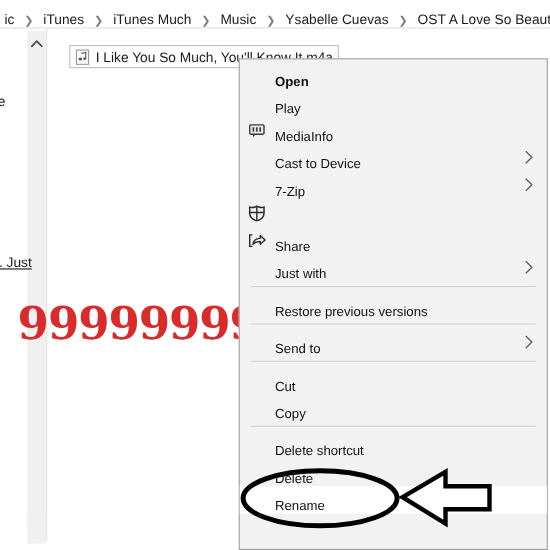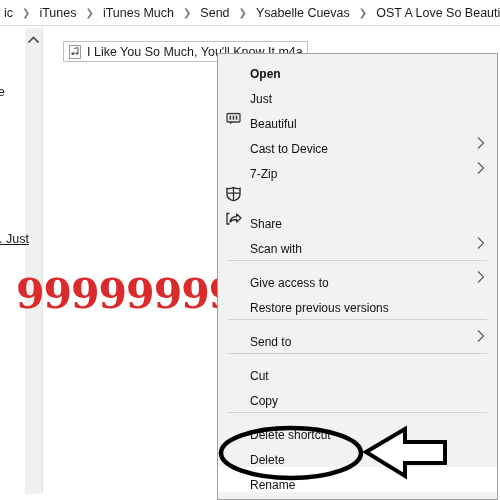--- a/index.html
+++ b/index.html
@@ -9,21 +9,21 @@
     font-family: "Liberation Sans", sans-serif;
     overflow: hidden;
   }
   #root { position: relative; width: 500px; height: 500px; background: #ffffff; }
 
   
   .breadcrumb {
     position: absolute; left: 0; top: 0; width: 500px; height: 26px;
     background: #ffffff;
     border-bottom: 1px solid #d8d8d8;
-    display: flex; align-items: center;
+    display: flex; align-items: flex-end;
     padding-left: 0px;
     white-space: nowrap;
     overflow: hidden;
   }
   .crumb {
     font-size: 12.5px; color: #1a1a1a;
     padding: 0 4px;
   }
   .crumb-sep {
     font-size: 10px; color: #7d7d7d;
@@ -133,21 +133,21 @@
 
 <div id="root">
 
   <div class="breadcrumb">
     <span class="crumb">ic</span>
     <span class="crumb-sep">❯</span>
     <span class="crumb">iTunes</span>
     <span class="crumb-sep">❯</span>
     <span class="crumb">iTunes Much</span>
     <span class="crumb-sep">❯</span>
-    <span class="crumb">Send</span>
+    <span class="crumb">Music</span>
     <span class="crumb-sep">❯</span>
     <span class="crumb">Ysabelle Cuevas</span>
     <span class="crumb-sep">❯</span>
     <span class="crumb">OST A Love So Beautiful</span>
   </div>
 
   <div class="content-pane">
 
     <div class="vscroll">
       <div class="thumb"></div>
@@ -178,34 +178,34 @@
     <div class="red-number">999999999</div>
   </div>
 
   <div class="ctx-menu">
 
     <div class="mi bold">
       <span>Open</span>
     </div>
 
     <div class="mi">
-      <span>Just</span>
+      <span>Play</span>
     </div>
 
     <div class="mi">
       <span class="mi-icon">
         <svg width="15" height="13" viewBox="0 0 15 13">
           <rect x="1" y="1" width="13" height="8.5" rx="1" fill="#e8e8e8" stroke="#3b3b3b" stroke-width="1.3"></rect>
           <rect x="3.6" y="3.2" width="1.5" height="4" fill="#3b3b3b"></rect>
           <rect x="6.7" y="3.2" width="1.5" height="4" fill="#3b3b3b"></rect>
           <rect x="9.8" y="3.2" width="1.5" height="4" fill="#3b3b3b"></rect>
           <path d="M4 9.5 L4 12 L6.6 9.5 Z" fill="#3b3b3b"></path>
         </svg>
       </span>
-      <span>Beautiful</span>
+      <span>MediaInfo</span>
     </div>
 
     <div class="mi">
       <span>Cast to Device</span>
       <span class="chev">
         <svg width="8" height="13" viewBox="0 0 8 13">
             <path d="M1 1 L6.5 6.5 L1 12" stroke="#636363" stroke-width="1.3" fill="none"></path>
           </svg>
       </span>
     </div>
@@ -233,38 +233,30 @@
       <span class="mi-icon">
         <svg width="16" height="14" viewBox="0 0 16 14">
           <path d="M3.5 2 L1 2 L1 12.5 L3.5 12.5" stroke="#2b2b2b" stroke-width="1.3" fill="none"></path>
           <path d="M4 10.5 C4.6 6.5 7.6 5.2 10.6 5.2 L10.6 2.6 L15 6.6 L10.6 10.6 L10.6 8 C7.8 8 5.6 8.6 4 10.5 Z" fill="none" stroke="#2b2b2b" stroke-width="1.3" stroke-linejoin="round"></path>
         </svg>
       </span>
       <span>Share</span>
     </div>
 
     <div class="mi">
-      <span>Scan with</span>
+      <span>Just with</span>
       <span class="chev">
         <svg width="8" height="13" viewBox="0 0 8 13">
             <path d="M1 1 L6.5 6.5 L1 12" stroke="#636363" stroke-width="1.3" fill="none"></path>
           </svg>
       </span>
     </div>
 
     <div class="msep"></div>
 
-    <div class="mi">
-      <span>Give access to</span>
-      <span class="chev">
-        <svg width="8" height="13" viewBox="0 0 8 13">
-            <path d="M1 1 L6.5 6.5 L1 12" stroke="#636363" stroke-width="1.3" fill="none"></path>
-          </svg>
-      </span>
-    </div>
 
     <div class="mi">
       <span>Restore previous versions</span>
     </div>
 
     <div class="msep"></div>
 
     <div class="mi">
       <span>Send to</span>
       <span class="chev">

